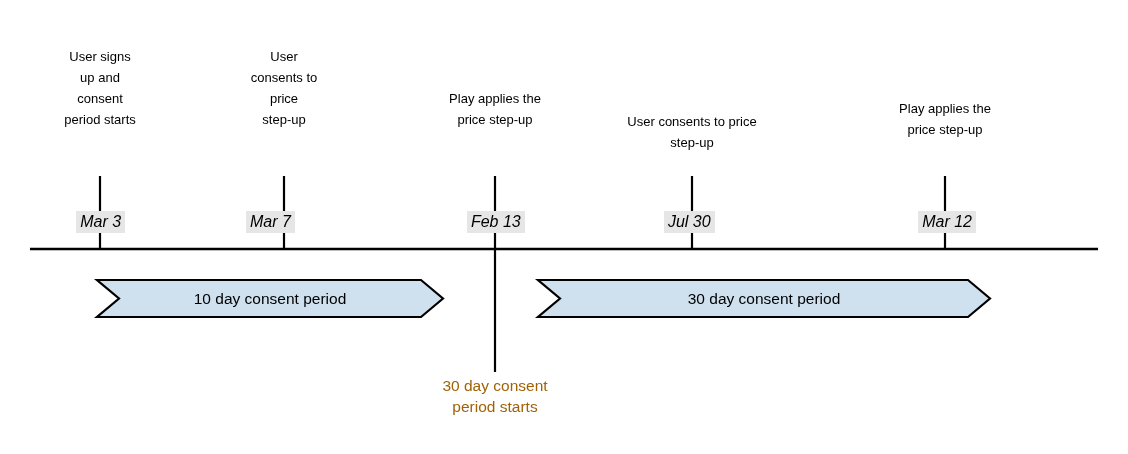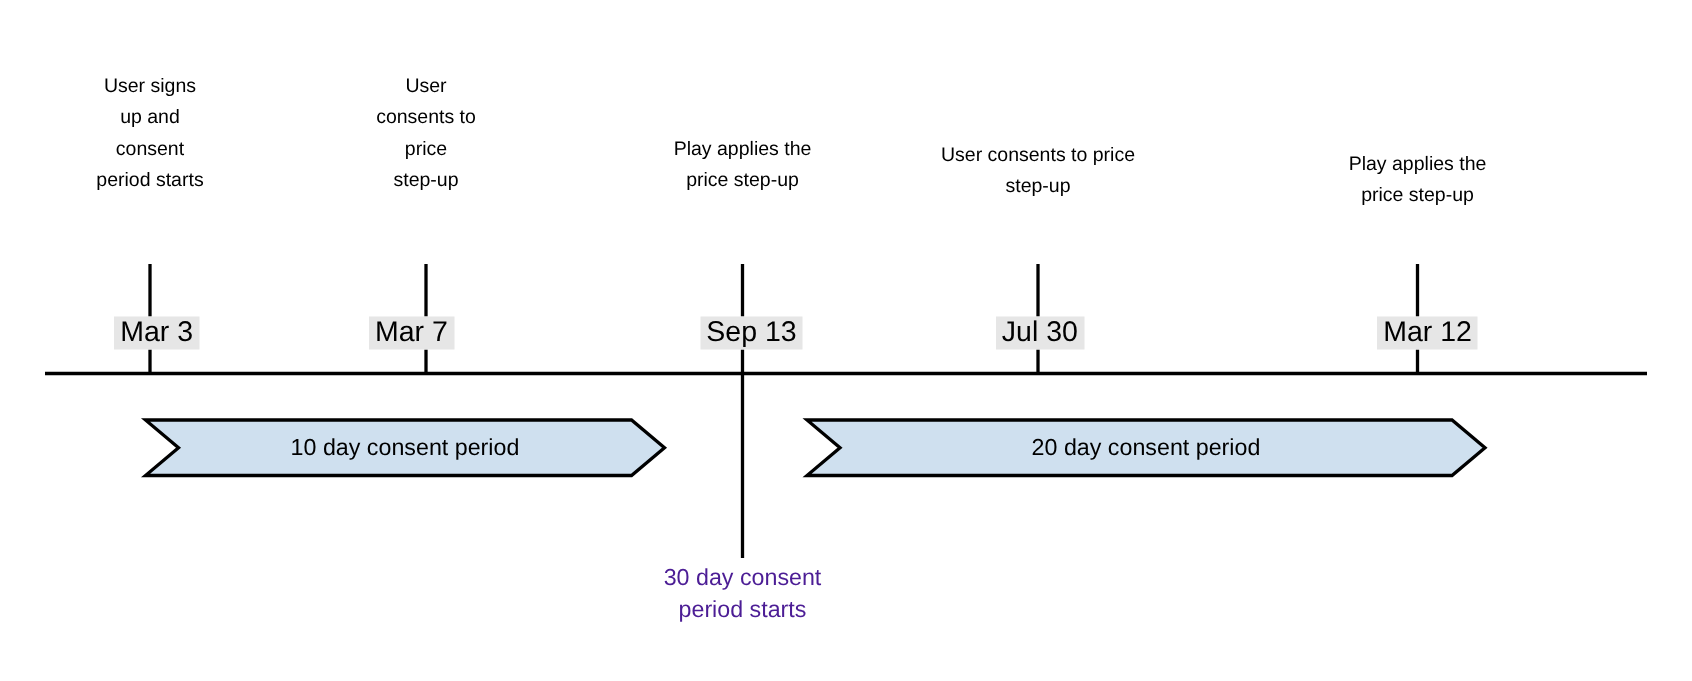--- a/index.html
+++ b/index.html
@@ -27,43 +27,44 @@
     position: absolute;
     text-align: center;
     font-size: 13px;
     line-height: 21px;
     color: #000000;
     white-space: pre-line;
     pointer-events: none;
   }
   .date-chip {
     position: absolute;
-    font-size: 19px;
+    font-size: 16px;
     line-height: 19px;
     color: #000000;
     background: #e6e6e6;
     padding: 1px 4px 2px 4px;
     white-space: nowrap;
     text-align: center;
+    font-style: italic;
   }
   .band-label {
     position: absolute;
     font-size: 15.5px;
     line-height: 19px;
     color: #000000;
     text-align: center;
     white-space: nowrap;
     pointer-events: none;
   }
   .below-caption {
     position: absolute;
     text-align: center;
     font-size: 15.5px;
     line-height: 21px;
-    color: #4c1d95;
+    color: #a16207;
     white-space: pre-line;
     pointer-events: none;
   }
 </style>
 </head>
 <body>
 
 <div id="timeline-figure">
 
   <svg id="timeline-svg" width="1128" height="454" viewBox="0 0 1128 454">
@@ -95,34 +96,34 @@
       <div class="event-caption" style="left: 25px; width: 150px; top: 46px;">User signs
 up and
 consent
 period starts</div>
       <div class="event-caption" style="left: 209px; width: 150px; top: 46px;">User
 consents to
 price
 step-up</div>
       <div class="event-caption" style="left: 405px; width: 180px; top: 88px;">Play applies the
 price step-up</div>
-      <div class="event-caption" style="left: 582px; width: 220px; top: 92px;">User consents to price
+      <div class="event-caption" style="left: 582px; width: 220px; top: 111px;">User consents to price
 step-up</div>
       <div class="event-caption" style="left: 850px; width: 190px; top: 98px;">Play applies the
 price step-up</div>
     </div>
   <div id="chip-layer">
       <div class="date-chip" style="top: 211px; left: 76.1875px;">Mar 3</div>
       <div class="date-chip" style="top: 211px; left: 246px;">Mar 7</div>
-      <div class="date-chip" style="top: 211px; left: 466.875px;">Sep 13</div>
+      <div class="date-chip" style="top: 211px; left: 466.875px;">Feb 13</div>
       <div class="date-chip" style="top: 211px; left: 663.875px;">Jul 30</div>
       <div class="date-chip" style="top: 211px; left: 918.164px;">Mar 12</div>
     </div>
   <div id="band-label-layer">
       <div class="band-label" style="left: 119px; width: 302px; top: 288.5px;">10 day consent period</div>
-      <div class="band-label" style="left: 560px; width: 408px; top: 288.5px;">20 day consent period</div>
+      <div class="band-label" style="left: 560px; width: 408px; top: 288.5px;">30 day consent period</div>
     </div>
   <div id="below-caption-layer">
       <div class="below-caption" style="left: 395px; width: 200px; top: 375px;">30 day consent
 period starts</div>
     </div>
 
 </div>
 
 </body></html>

